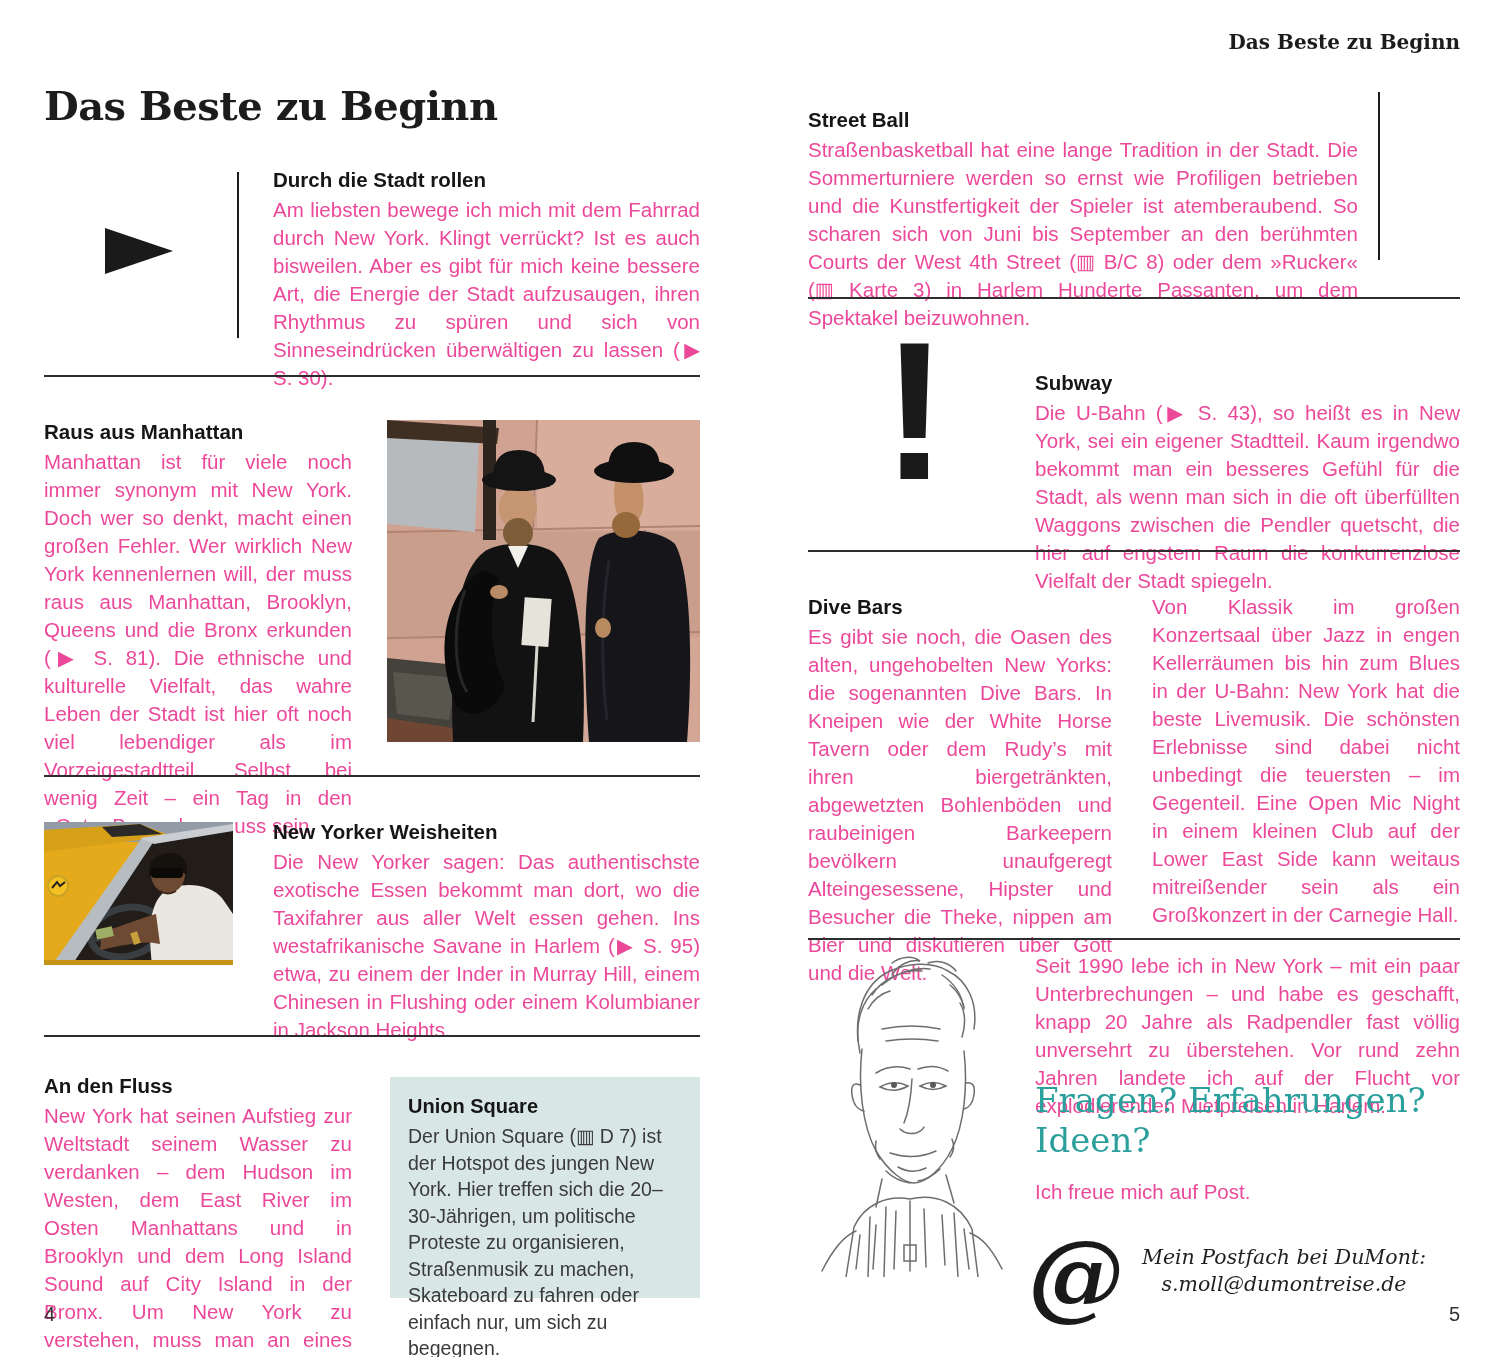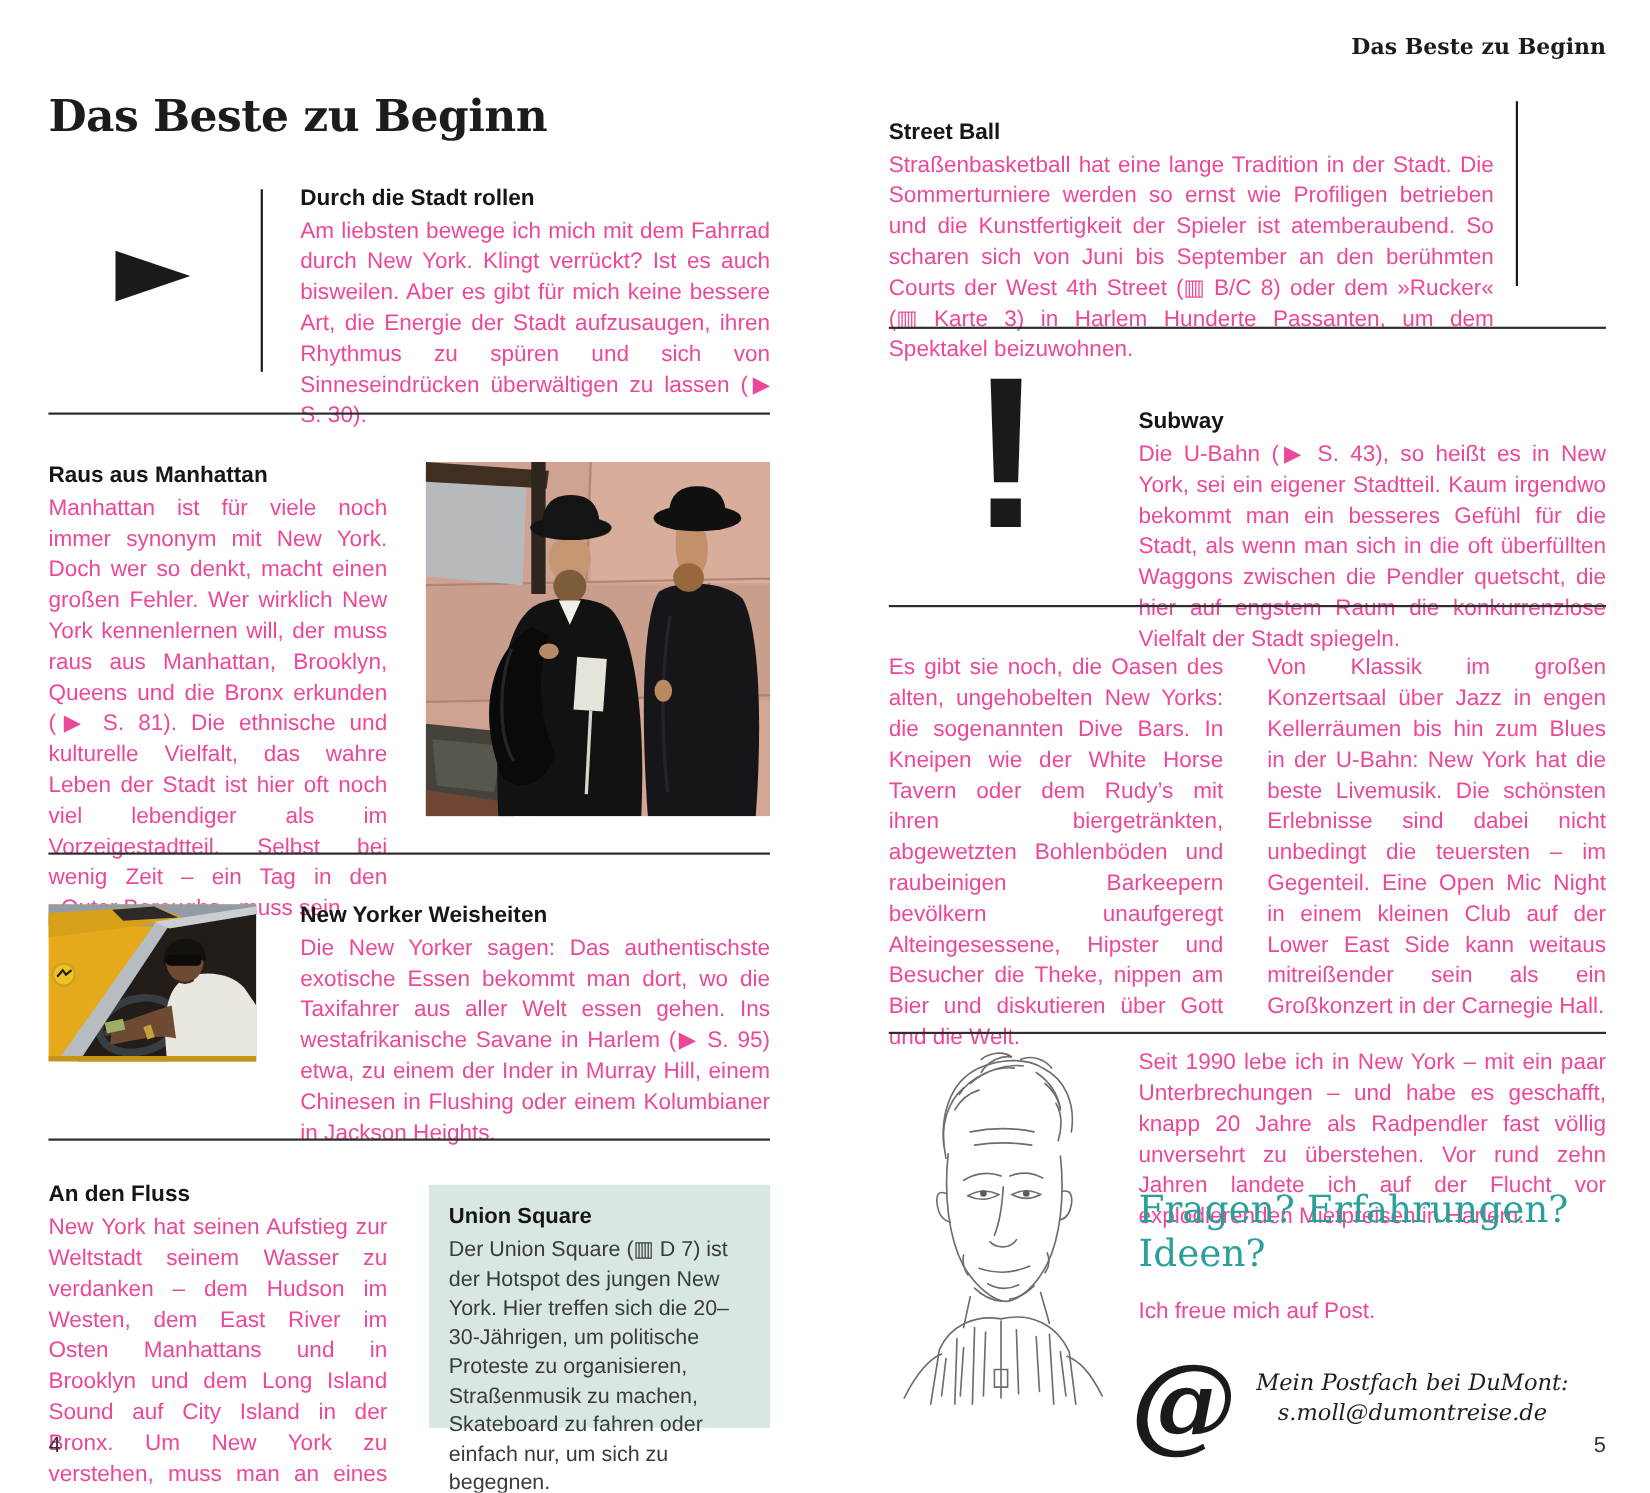--- a/index.html
+++ b/index.html
@@ -151,20 +151,21 @@
   <div class="abs h-rule" style="left:808px;top:297px;width:652px;"></div>
 
   <div class="abs big-bang" style="left:882px;top:336px;">!</div>
   <div class="abs" style="left:1035px;top:341px;width:425px;margin-top:28px;">
     <h2 class="sec-heading">Subway</h2>
     <p class="body-text">Die U-Bahn (▶ S. 43), so heißt es in New York, sei ein eigener Stadtteil. Kaum irgendwo bekommt man ein besseres Gefühl für die Stadt, als wenn man sich in die oft überfüllten Waggons zwischen die Pendler quetscht, die hier auf engstem Raum die konkurrenzlose Vielfalt der Stadt spiegeln.</p>
   </div>
   <div class="abs h-rule" style="left:808px;top:550px;width:652px;"></div>
 
   <div class="abs" style="left:808px;top:593px;width:304px;">
+    <h2 class="sec-heading">Dive Bars</h2>
     <p class="body-text">Es gibt sie noch, die Oasen des alten, ungehobelten New Yorks: die sogenannten Dive Bars. In Kneipen wie der White Horse Tavern oder dem Rudy’s mit ihren biergetränkten, abgewetzten Bohlenböden und raubeinigen Barkeepern bevölkern unaufgeregt Alteingesessene, Hipster und Besucher die Theke, nippen am Bier und diskutieren über Gott und die Welt.</p>
   </div>
   <div class="abs" style="left:1152px;top:593px;width:308px;">
     <p class="body-text">Von Klassik im großen Konzertsaal über Jazz in engen Kellerräumen bis hin zum Blues in der U-Bahn: New York hat die beste Livemusik. Die schönsten Erlebnisse sind dabei nicht unbedingt die teuersten – im Gegenteil. Eine Open Mic Night in einem kleinen Club auf der Lower East Side kann weitaus mitreißender sein als ein Großkonzert in der Carnegie Hall.</p>
   </div>
   <div class="abs h-rule" style="left:808px;top:938px;width:652px;"></div>
 
   <div class="abs" style="left:812px;top:945px;width:200px;height:332px;">
     <svg viewBox="0 0 200 332" width="200" height="332">
       <g fill="none" stroke="#6d6d6d" stroke-width="1.5" stroke-linecap="round">

